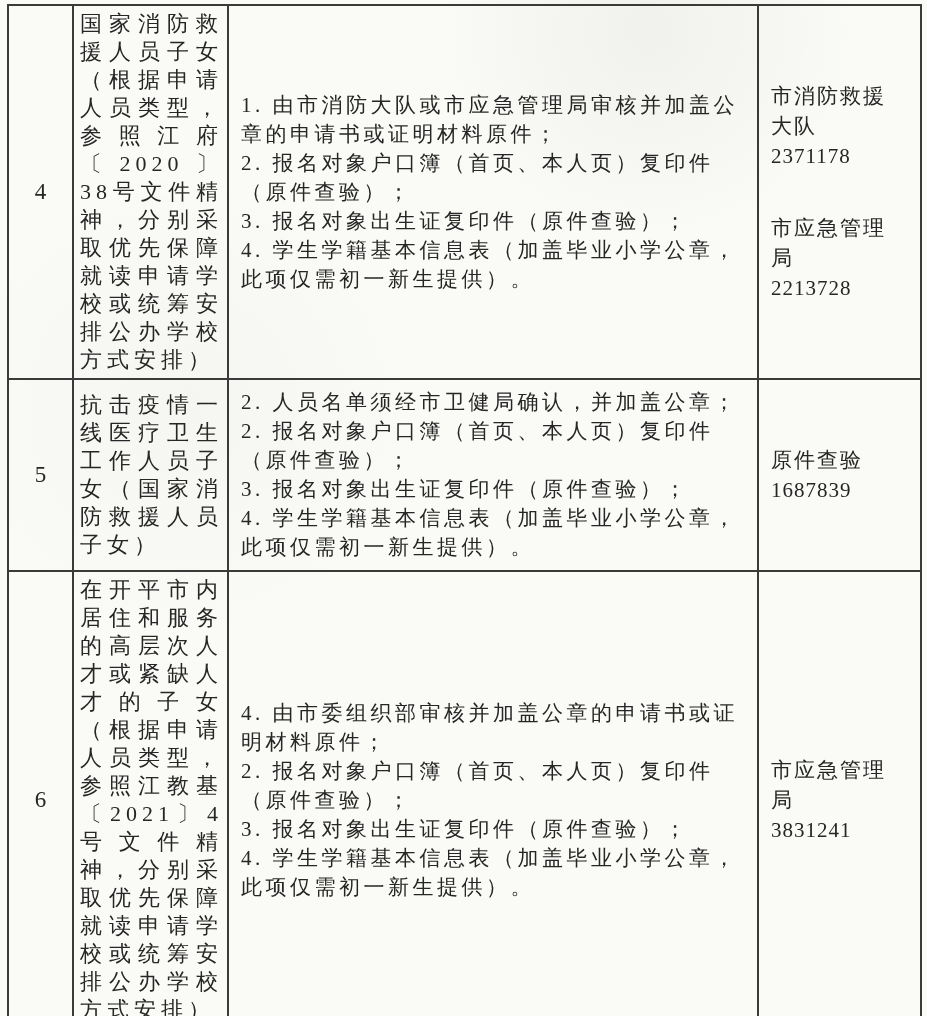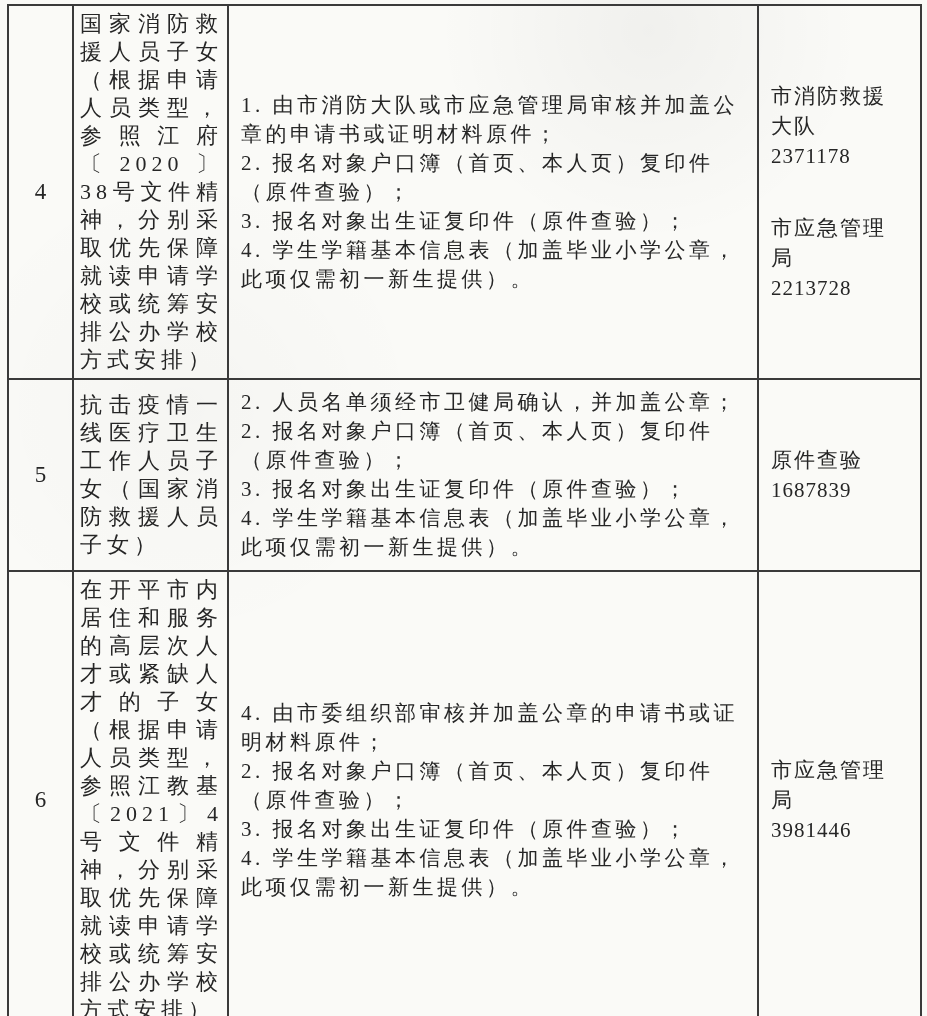--- a/index.html
+++ b/index.html
@@ -136,20 +136,20 @@
         <div class="mat">
           <p>4. 由市委组织部审核并加盖公章的申请书或证明材料原件；</p>
           <p>2. 报名对象户口簿（首页、本人页）复印件（原件查验）；</p>
           <p>3. 报名对象出生证复印件（原件查验）；</p>
           <p>4. 学生学籍基本信息表（加盖毕业小学公章，此项仅需初一新生提供）。</p>
         </div>
       </td>
       <td class="con">
         <div class="con-entry">
           <div class="con-org">市应急管理局</div>
-          <div class="con-phone">3981446</div>
+          <div class="con-phone">3831241</div>
         </div>
       </td>
     </tr>
 
   </tbody>
     </table>
 </div>
 
 </body></html>

